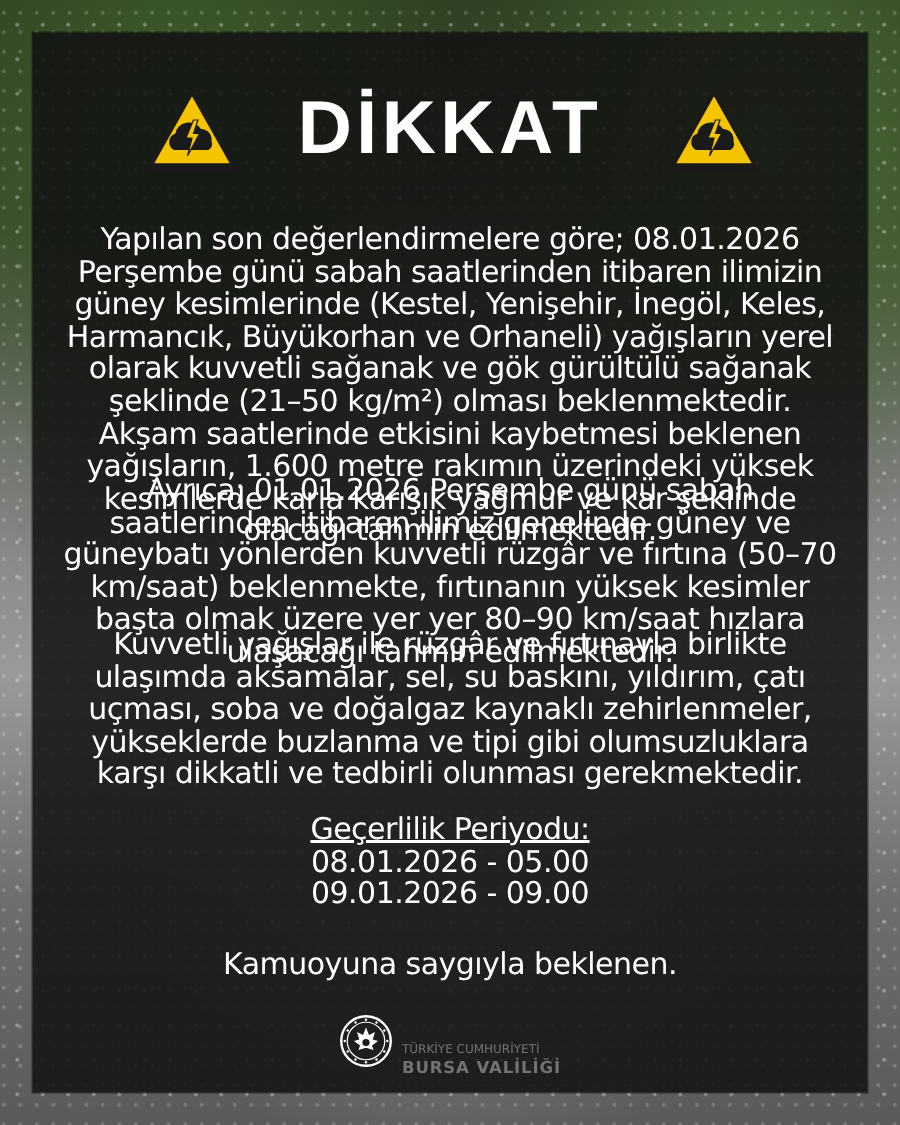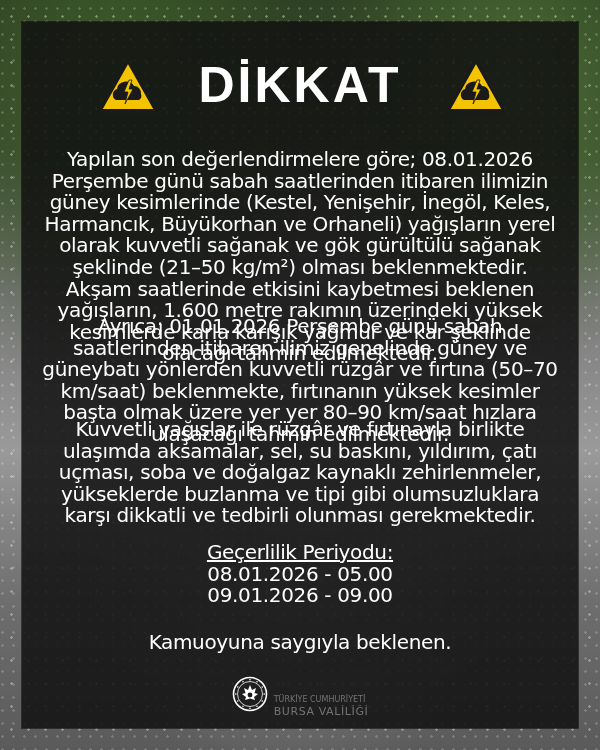--- a/index.html
+++ b/index.html
@@ -47,21 +47,21 @@
     .validity { top: 520px; }
     .validity .vt { text-decoration: underline; }
     .closing { top: 610px; }
     .footer {
       position: absolute; top: 648px; left: 0; right: 0;
       display: flex; justify-content: center; align-items: center; gap: 6px;
     }
     .emblem { width: 36px; height: 36px; }
     .org { color: #737373; line-height: 12px; text-align: left; margin-top: 24px; }
     .org .l1 { font-size: 8px; letter-spacing: 0; }
-    .org .l2 { font-size: 11px; font-weight: 400; letter-spacing: 0.6px; }
+    .org .l2 { font-size: 11px; font-weight: 700; letter-spacing: 0.6px; }
   </style>
 </head>
 <body>
 
 <div class="bg-speckle"></div>
 
 <div class="panel">
 
   <svg class="warn left" viewBox="0 0 64 60">
     <path d="M32 3 L61 55 Q62 58 58 58 L6 58 Q2 58 3 55 Z" fill="#1a1a1a"></path>

